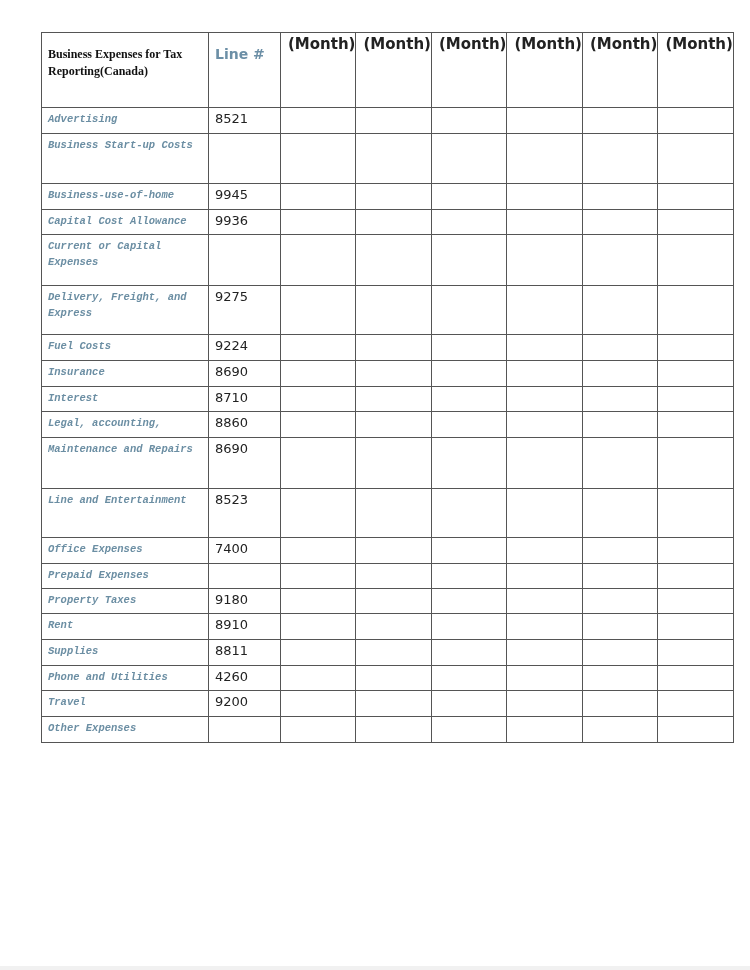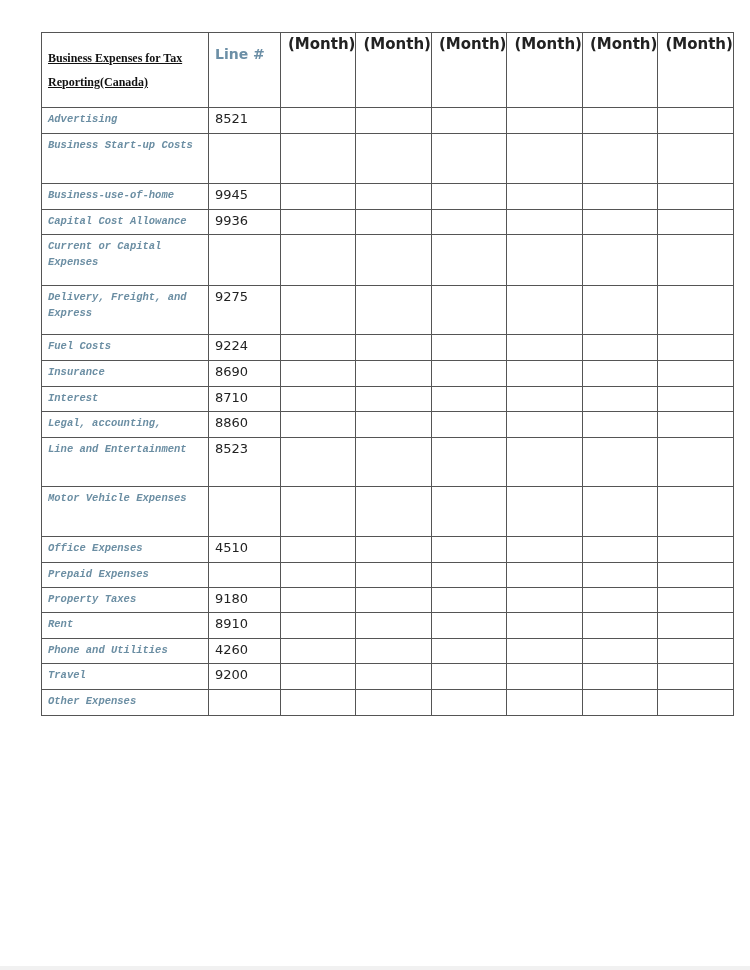--- a/index.html
+++ b/index.html
@@ -14,21 +14,21 @@
     }
     table.expense-table td, table.expense-table th {
       border: 1.3px solid #555;
       padding: 0; vertical-align: top;
     }
     .col-cat { width: 167px; }
     .col-line { width: 72px; }
     .col-month { width: 70px; }
     .title-cell {
       font-family: "Liberation Serif", serif; font-weight: bold; font-size: 12px;
-      text-decoration: underline; color: #111; padding: 13px 6px 0 6px !important; line-height: 24px;
+      color: #111; padding: 13px 6px 0 6px !important; line-height: 17px;
       vertical-align: top; text-align: left; margin-top: 41px;
     }
     .line-head {
       font-family: "DejaVu Sans", sans-serif; font-weight: bold; font-size: 14px; color: #6c8fa6;
       padding: 13px 0 0 6px !important; text-align: left;
     }
     .month-head {
       font-family: "DejaVu Sans", sans-serif; font-weight: bold; font-size: 15px; color: #222;
       padding: 2px 0 0 7px !important; text-align: right;
     }
@@ -161,43 +161,43 @@
       <tr style="height: 26px;">
         <td class="cat">Legal, accounting,</td>
         <td class="num">8860</td>
         <td></td>
         <td></td>
         <td></td>
         <td></td>
         <td></td>
         <td></td>
       </tr>
+      <tr style="height: 51px;">
+        <td class="cat">Maintenance and Repairs</td>
+        <td class="num">8690</td>
+        <td></td>
+        <td></td>
+        <td></td>
+        <td></td>
+        <td></td>
+        <td></td>
+      </tr>
       <tr style="height: 49px;">
         <td class="cat">Line and Entertainment</td>
         <td class="num">8523</td>
         <td></td>
         <td></td>
         <td></td>
         <td></td>
         <td></td>
         <td></td>
       </tr>
-      <tr style="height: 50px;">
-        <td class="cat">Motor Vehicle Expenses</td>
-        <td class="num"></td>
-        <td></td>
-        <td></td>
-        <td></td>
-        <td></td>
-        <td></td>
-        <td></td>
-      </tr>
       <tr style="height: 26px;">
         <td class="cat">Office Expenses</td>
-        <td class="num">4510</td>
+        <td class="num">7400</td>
         <td></td>
         <td></td>
         <td></td>
         <td></td>
         <td></td>
         <td></td>
       </tr>
       <tr style="height: 25px;">
         <td class="cat">Prepaid Expenses</td>
         <td class="num"></td>
@@ -214,20 +214,30 @@
         <td></td>
         <td></td>
         <td></td>
         <td></td>
         <td></td>
         <td></td>
       </tr>
       <tr style="height: 26px;">
         <td class="cat">Rent</td>
         <td class="num">8910</td>
+        <td></td>
+        <td></td>
+        <td></td>
+        <td></td>
+        <td></td>
+        <td></td>
+      </tr>
+      <tr style="height: 26px;">
+        <td class="cat">Supplies</td>
+        <td class="num">8811</td>
         <td></td>
         <td></td>
         <td></td>
         <td></td>
         <td></td>
         <td></td>
       </tr>
       <tr style="height: 25px;">
         <td class="cat">Phone and Utilities</td>
         <td class="num">4260</td>

